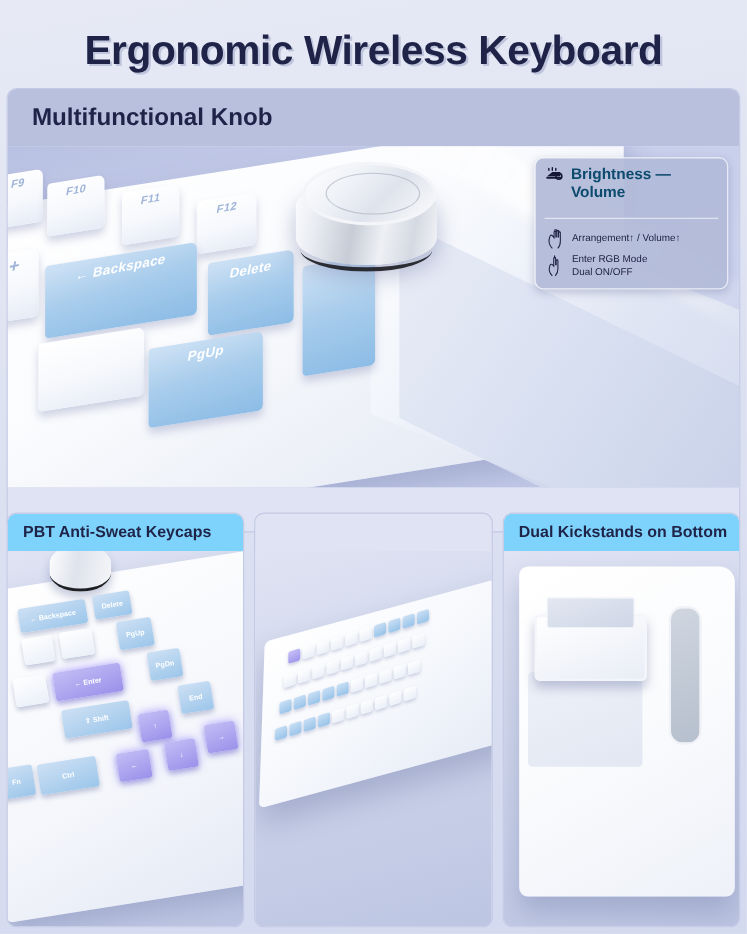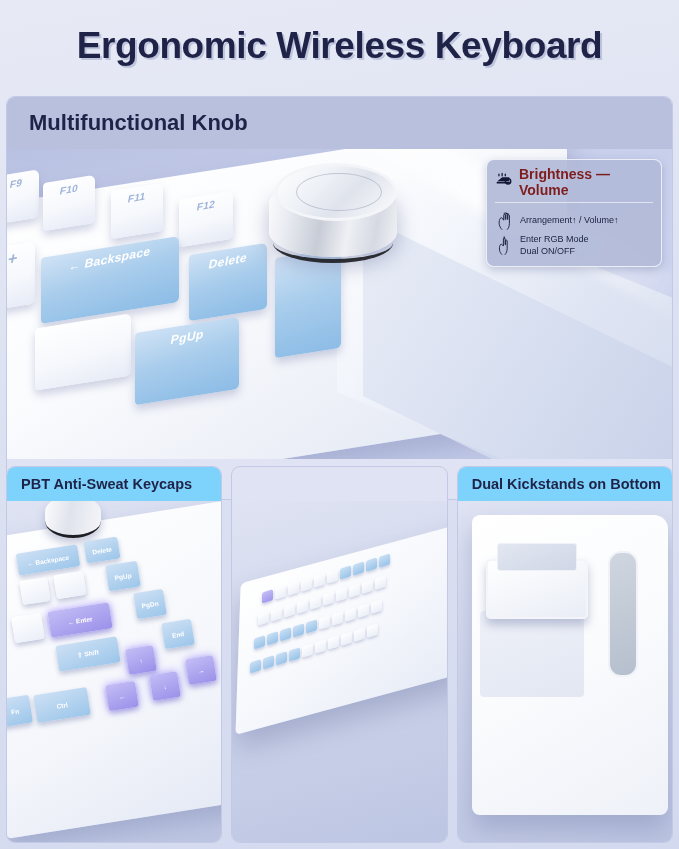--- a/index.html
+++ b/index.html
@@ -24,21 +24,21 @@
     position:relative;border:1px solid #c3c9e4;border-radius:9px;
     background:#dfe3f3;overflow:hidden;box-sizing:border-box;
   }
   .panel-head{
     background:#9fa6cd;color:#1f2348;font-weight:bold;
     display:flex;align-items:center;box-sizing:border-box;
   }
 
   
   .hero{
-    position:absolute;left:6px;top:96px;width:667px;height:404px;
+    position:absolute;left:6px;top:80px;width:667px;height:404px;
   }
   .hero .panel-head{
     height:52px;padding-left:22px;font-size:22px;
     background:#b9c0de;border-radius:8px 8px 0 0;
   }
   .hero-img{
     position:absolute;left:0;top:52px;width:100%;height:310px;
     background:linear-gradient(160deg,#b9c1e2 0%,#c6cdea 30%,#ccd3ee 60%,#bcc4e4 100%);
     overflow:hidden;
   }
@@ -115,24 +115,24 @@
 
   
   .legend{
     position:absolute;right:10px;top:10px;width:176px;
     background:rgba(178,186,216,.93);
     border:1px solid rgba(255,255,255,.75);
     border-radius:8px;padding:6px 8px 8px 8px;box-sizing:border-box;
     box-shadow:0 3px 8px rgba(90,100,145,.3);
   }
   .legend-title{
-    display:flex;align-items:center;gap:5px;
-    color:#7f1d1d;font-size:14px;font-weight:bold;
+    display:flex;gap:5px;
+    color:#0c4a6e;font-size:14px;font-weight:bold;
     border-bottom:1px solid rgba(255,255,255,.6);
-    padding-bottom:4px;margin-bottom:5px;
+    padding-bottom:16px;margin-bottom:5px;
   }
   .legend-row{
     display:flex;align-items:center;gap:6px;
     color:#1d2040;font-size:9px;min-height:25px;
   }
   .legend-row .txt{line-height:1.25;}
   .lg-icon{width:19px;height:22px;flex:0 0 19px;}
 
   
   .bottom{

